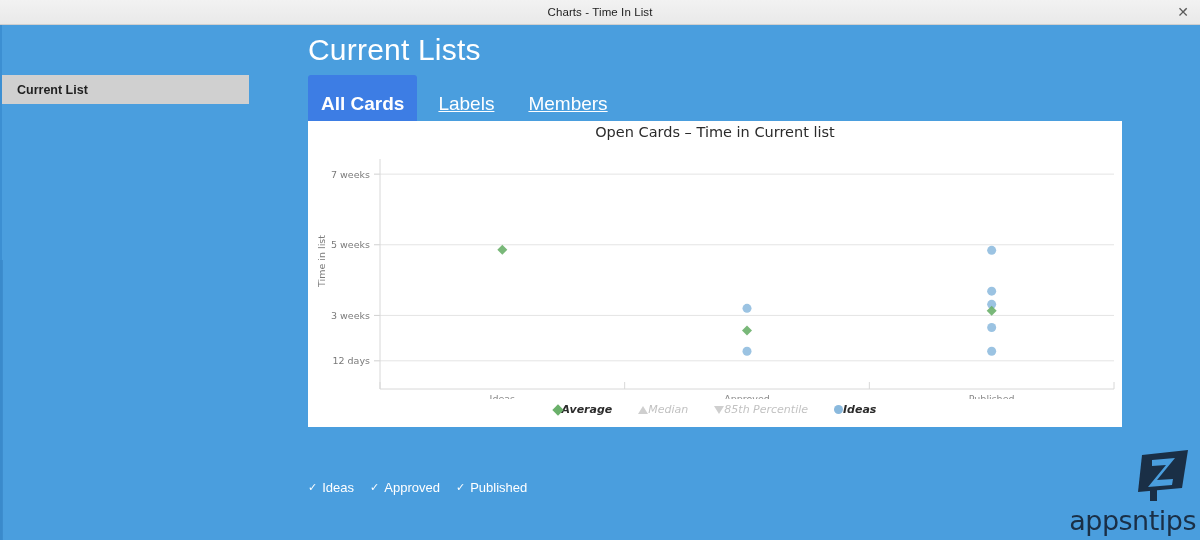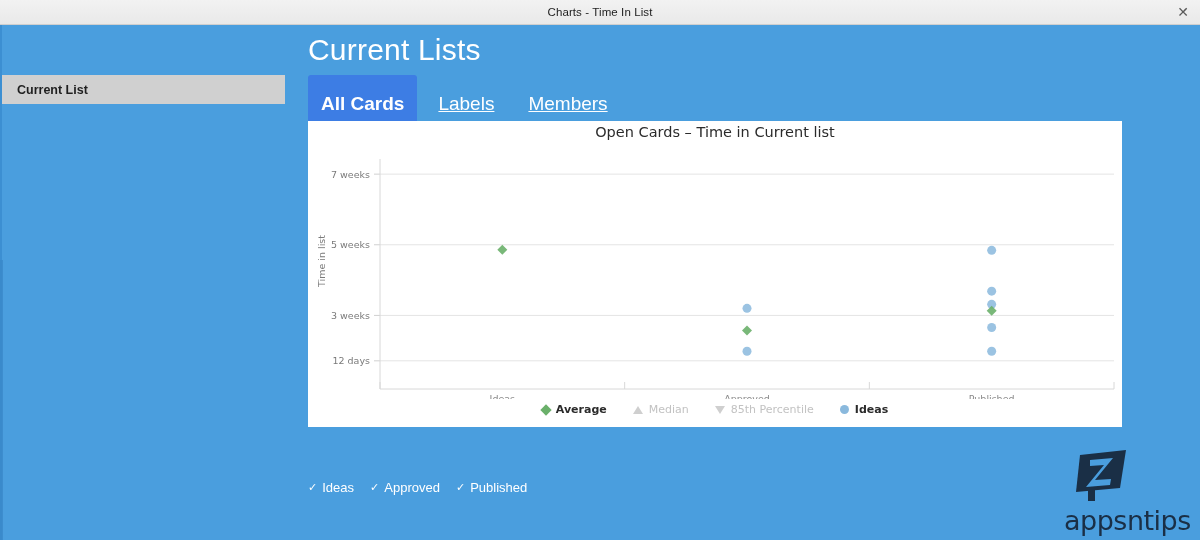--- a/index.html
+++ b/index.html
@@ -47,21 +47,21 @@
   #left-scrollbar {
     position: absolute; left: -2px; top: 235px;
     width: 3px; height: 290px;
     background: #3a88c9;
     opacity: .8;
   }
 
   
   #sidebar {
     position: absolute; left: 0; top: 50px;
-    width: 283px;
+    width: 247px;
   }
   .side-item {
     height: 29px;
     display: flex; align-items: center;
     padding-left: 15px;
     font-size: 12.5px; font-weight: bold; color: #1f1f1f;
     cursor: pointer;
   }
   .side-item.selected { background: #d0d0d0; }
   .side-item.normal   { background: #eeeeee; }
@@ -116,23 +116,24 @@
   }
 
   
   #legend {
     position: absolute; left: 0; top: 282px;
     width: 814px;
     display: flex; align-items: center; justify-content: center;
     gap: 26px;
   }
   .legend-item {
-    display: flex; align-items: center; gap: 6px;
+    display: flex; align-items: center; gap: 0;
     font-size: 11px; cursor: pointer;
     font-family: "DejaVu Sans", sans-serif;
+    font-style: italic;
   }
   .legend-item.on  { color: #2b2b2b; font-weight: bold; }
   .legend-item.off { color: #c2c2c2; }
 
   .lg-diamond {
     width: 8px; height: 8px; transform: rotate(45deg);
     background: #6ab06a;
   }
   .lg-tri-up {
     width: 0; height: 0;
@@ -162,21 +163,21 @@
   }
   .check {
     display: flex; align-items: center; gap: 5px;
     font-size: 13px; color: #ffffff; cursor: pointer;
   }
   .check .mark { font-size: 11px; color: #ffffff; line-height: 1; }
 
   
   #watermark {
     position: absolute; right: 4px; bottom: 6px;
-    width: 132px; text-align: left;
+    width: 132px; text-align: right;
     opacity: .92;
   }
   #watermark .wm-text {
     font-size: 27px; color: #16263a; letter-spacing: -.5px;
     line-height: 1;
     font-family: "DejaVu Sans", sans-serif;
   }
 </style>
 </head>
 <body>

